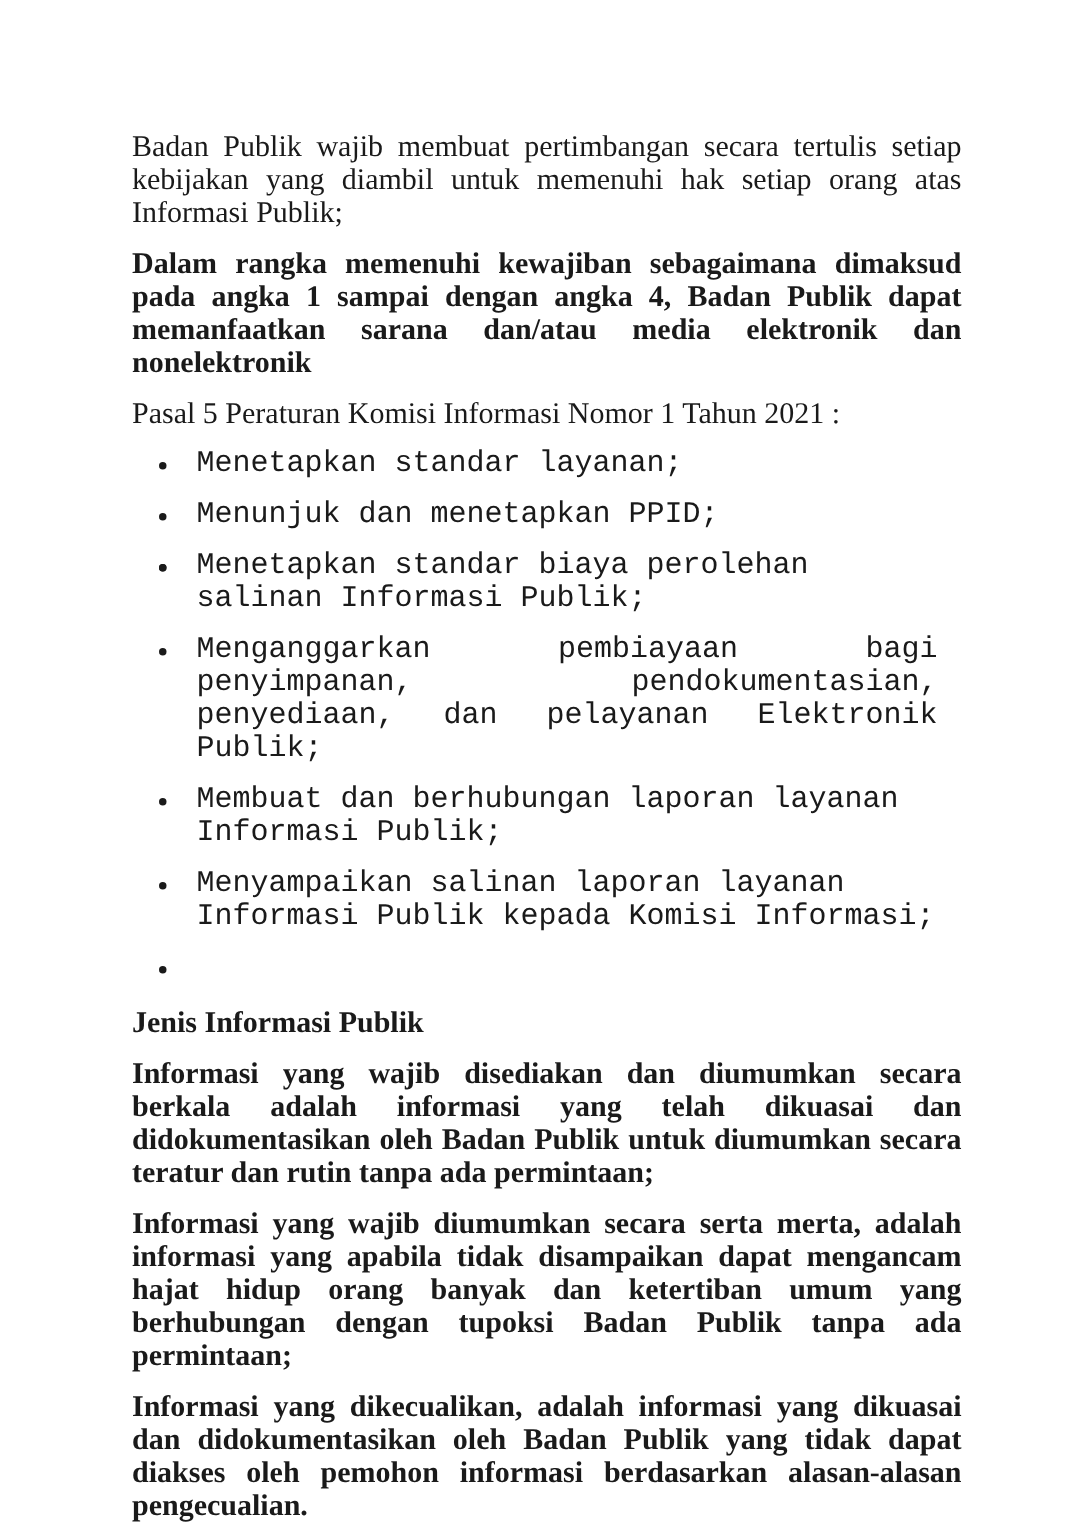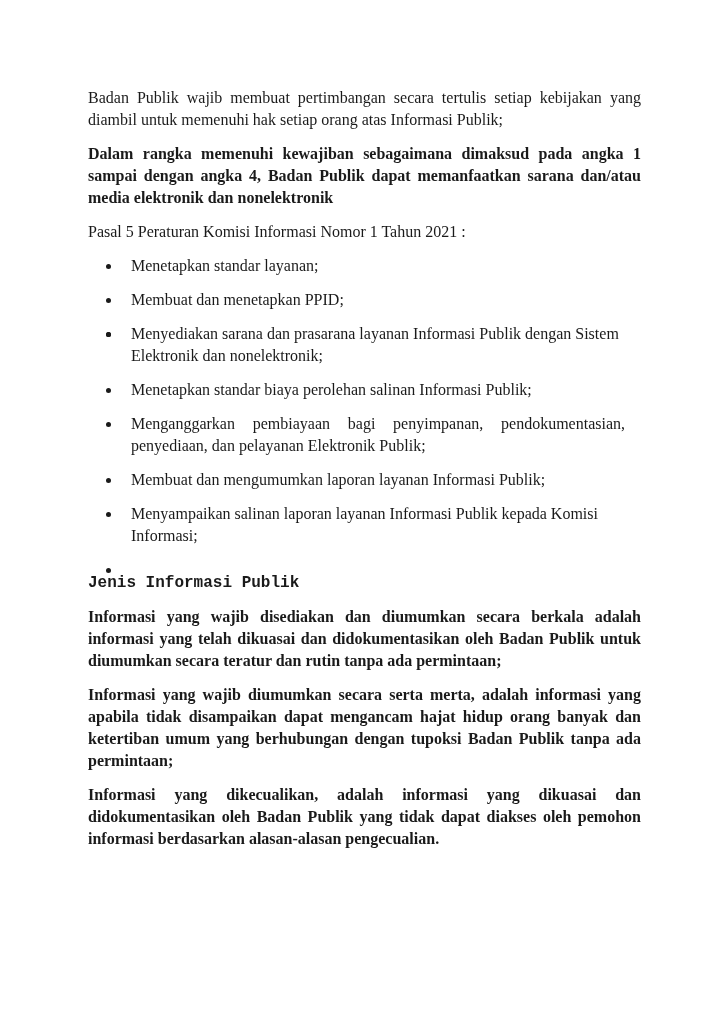--- a/index.html
+++ b/index.html
@@ -1,51 +1,50 @@
 <!DOCTYPE html>
 <html><head>
   <meta charset="utf-8">
   <style>
     html, body { margin: 0; padding: 0; background: #ffffff; }
     body { width: 724px; height: 1024px; overflow: hidden; position: relative; }
     .page {
       position: absolute; left: 0; top: 0; width: 724px; height: 1024px; background: #fff;
       font-family: "Liberation Serif", "DejaVu Serif", serif;
-      color: #1a1a1a; font-size: 16px; line-height: 22px;
+      color: #1a1a1a; font-size: 20px; line-height: 22px;
     }
     .content { position: absolute; left: 88px; top: 87px; width: 553px; }
     p { margin: 0 0 12px 0; }
     .justify { text-align: justify; font-weight: bold; }
     .justify-last { text-align: justify; text-align-last: left; }
     ul.bullets { list-style: none; margin: 0 0 0 0; padding: 0; }
-    ul.bullets li { position: relative; padding-left: 43px; margin: 0 16px 12px 0; }
+    ul.bullets li { position: relative; padding-left: 43px; margin: 0 16px 12px 0; font-family: Liberation Mono, monospace; }
     ul.bullets li .bullet {
       position: absolute; left: 18px; top: 9px; width: 5px; height: 5px; border-radius: 50%; background: #1a1a1a;
     }
-    .heading { font-weight: bold; margin-top: 25px; margin-bottom: 12px; font-family: Liberation Mono, monospace; }
+    .heading { font-weight: bold; margin-top: 48px; margin-bottom: 12px; }
   </style>
 </head>
 <body>
 
 <div class="page">
   <div class="content">
 
     <p class="justify-last">Badan Publik wajib membuat pertimbangan secara tertulis setiap kebijakan yang diambil untuk memenuhi hak setiap orang atas Informasi Publik;</p>
     <p class="justify">Dalam rangka memenuhi kewajiban sebagaimana dimaksud pada angka 1 sampai dengan angka 4, Badan Publik dapat memanfaatkan sarana dan/atau media elektronik dan nonelektronik</p>
 
     <p>Pasal 5 Peraturan Komisi Informasi Nomor 1 Tahun 2021 :</p>
 
     <ul class="bullets">
       <li><span class="bullet"></span><span>Menetapkan standar layanan;</span></li>
-      <li><span class="bullet"></span><span>Membuat dan menetapkan PPID;</span></li>
+      <li><span class="bullet"></span><span>Menunjuk dan menetapkan PPID;</span></li>
       <li><span class="bullet"></span></li>
-      <li><span class="bullet"></span><span>Menyediakan sarana dan prasarana layanan Informasi Publik dengan Sistem Elektronik dan nonelektronik;</span></li>
       <li><span class="bullet"></span><span>Menetapkan standar biaya perolehan salinan Informasi Publik;</span></li>
       <li class="justify-last"><span class="bullet"></span><span>Menganggarkan pembiayaan bagi penyimpanan, pendokumentasian, penyediaan, dan pelayanan Elektronik Publik;</span></li>
-      <li><span class="bullet"></span><span>Membuat dan mengumumkan laporan layanan Informasi Publik;</span></li>
+      <li><span class="bullet"></span><span>Membuat dan berhubungan laporan layanan Informasi Publik;</span></li>
       <li><span class="bullet"></span><span>Menyampaikan salinan laporan layanan Informasi Publik kepada Komisi Informasi;</span></li>
       <li><span class="bullet"></span></li>
     </ul>
 
     <p class="heading">Jenis Informasi Publik</p>
 
     <p class="justify">Informasi yang wajib disediakan dan diumumkan secara berkala adalah informasi yang telah dikuasai dan didokumentasikan oleh Badan Publik untuk diumumkan secara teratur dan rutin tanpa ada permintaan;</p>
     <p class="justify">Informasi yang wajib diumumkan secara serta merta, adalah informasi yang apabila tidak disampaikan dapat mengancam hajat hidup orang banyak dan ketertiban umum yang berhubungan dengan tupoksi Badan Publik tanpa ada permintaan;</p>
     <p class="justify">Informasi yang dikecualikan, adalah informasi yang dikuasai dan didokumentasikan oleh Badan Publik yang tidak dapat diakses oleh pemohon informasi berdasarkan alasan-alasan pengecualian.</p>
 

